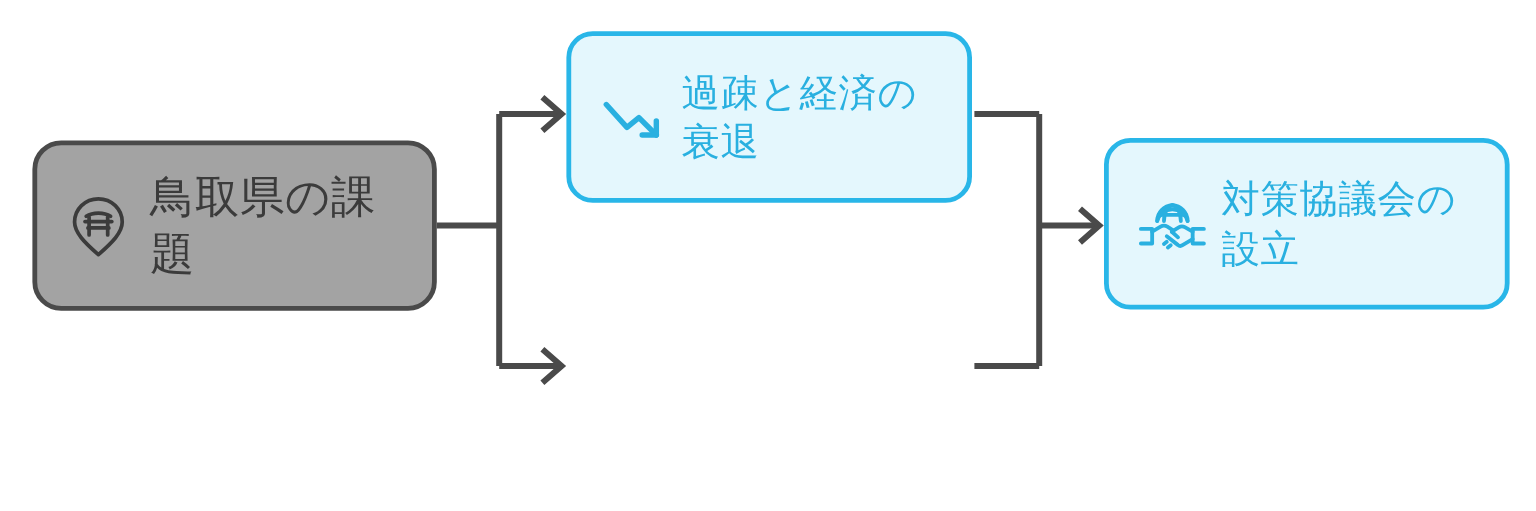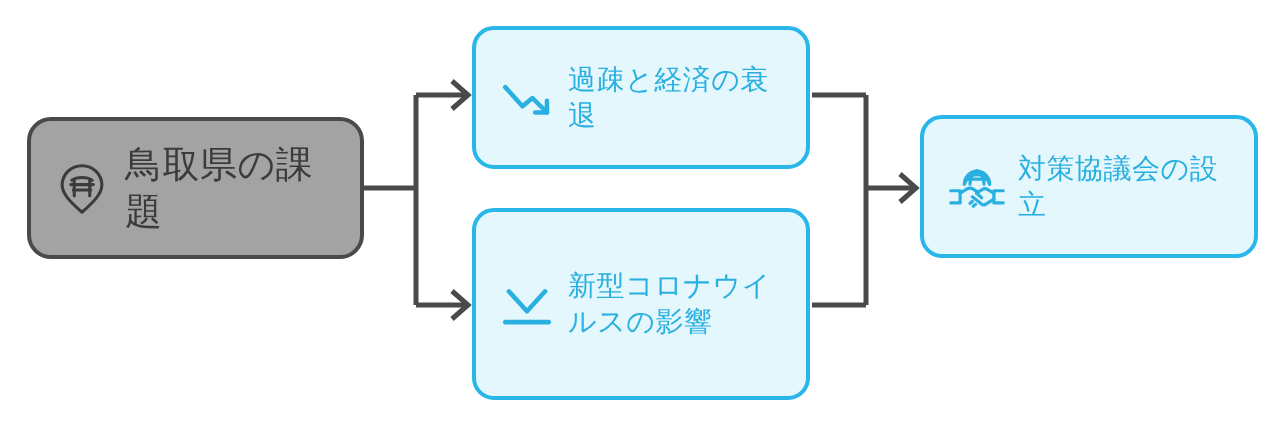--- a/index.html
+++ b/index.html
@@ -43,21 +43,21 @@
 
   .node-icon {
     flex: 0 0 auto;
     display: flex;
     align-items: center;
     justify-content: center;
   }
 
   .node-label {
     flex: 1 1 auto;
-    font-size: 28px;
+    font-size: 32px;
     line-height: 1.28;
     letter-spacing: 0.5px;
     white-space: pre-line;
     word-break: break-all;
   }
 
   
   #node-root {
     left: 27px;
     top: 117px;
@@ -159,29 +159,20 @@
   <div class="node node-blue" id="node-decline">
     <span class="node-icon">
       <svg viewBox="0 0 64 64" width="58" height="58" fill="none" stroke="#29b0e0" stroke-width="5" stroke-linecap="round" stroke-linejoin="round">
         <polyline points="8,20 27,41 38,32 54,48"></polyline>
         <polyline points="41,48 54,48 54,35"></polyline>
       </svg>
     </span>
     <span class="node-label">過疎と経済の衰退</span>
   </div>
 
-  <div class="node node-blue" id="node-covid">
-    <span class="node-icon">
-      <svg viewBox="0 0 64 64" width="58" height="58" fill="none" stroke="#29b0e0" stroke-width="5" stroke-linecap="round" stroke-linejoin="round">
-        <polyline points="12,18 32,40 52,18"></polyline>
-        <path d="M8,52 H56"></path>
-      </svg>
-    </span>
-    <span class="node-label">新型コロナウイルスの影響</span>
-  </div>
 
   <div class="node node-blue" id="node-council">
     <span class="node-icon">
       <svg viewBox="0 0 64 64" width="62" height="60" fill="none" stroke="#29b0e0" stroke-width="3.4" stroke-linecap="round" stroke-linejoin="round">
 
         <path d="M18.5 29 A14 14 0 0 1 45.5 29"></path>
         <path d="M18.5 29 A14 14 0 0 1 32 15 A14 14 0 0 1 45.5 29"></path>
         <path d="M24.5 29 C24.5 21 27.5 15.5 32 15"></path>
         <path d="M39.5 29 C39.5 21 36.5 15.5 32 15"></path>
         <path d="M20 23.5 H44"></path>

